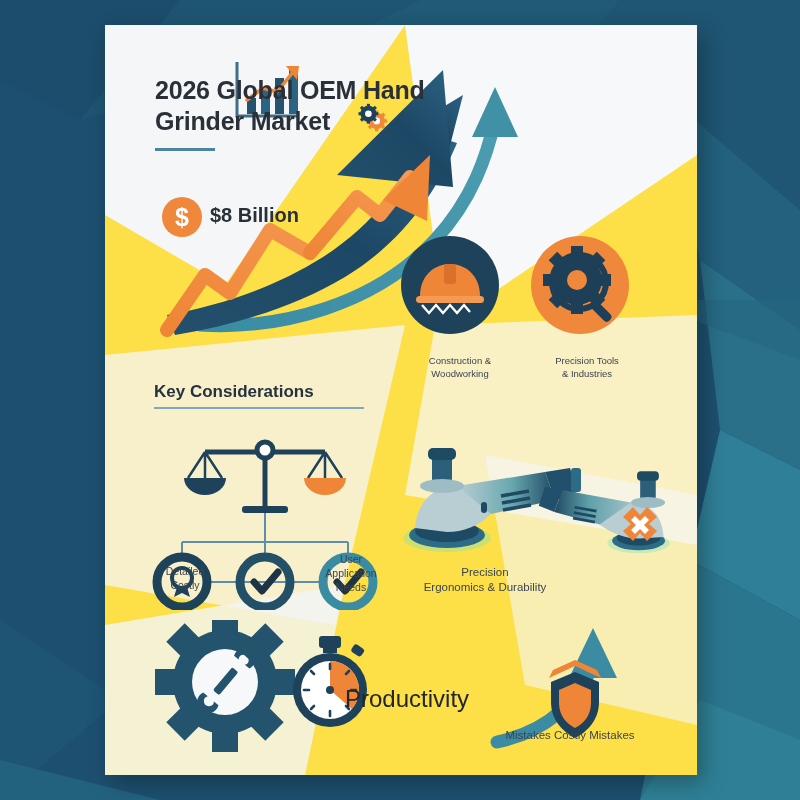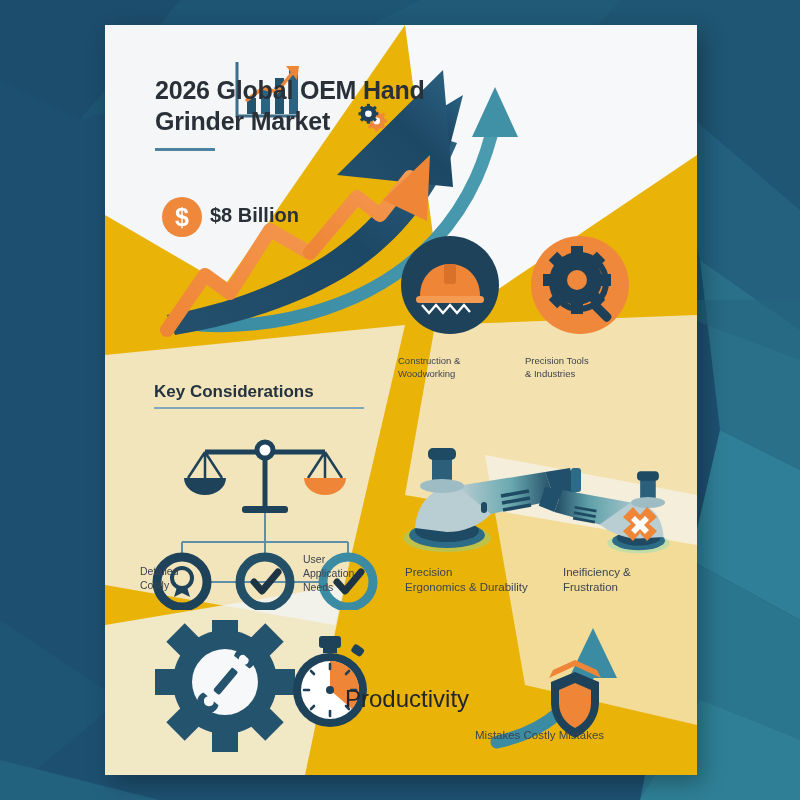--- a/index.html
+++ b/index.html
@@ -7,21 +7,21 @@
     width:800px;height:800px;overflow:hidden;
     font-family:"Liberation Sans","DejaVu Sans",sans-serif;
     background:#1d5070;
   }
   #stage{position:relative;width:800px;height:800px;}
   #bgsvg{position:absolute;inset:0;width:800px;height:800px;}
 
   
   #card{
     position:absolute;left:105px;top:25px;width:592px;height:750px;
-    background:#eab308;
+    background:#fde047;
     box-shadow:6px 8px 22px rgba(0,0,0,.30);
     overflow:hidden;
   }
   #cardfx{position:absolute;inset:0;width:592px;height:750px;}
 
   
   .title{
     position:absolute;left:50px;top:50px;width:360px;
     font-size:25px;line-height:1.22;font-weight:bold;color:#2a3038;
     letter-spacing:-.2px;
@@ -37,21 +37,21 @@
     position:absolute;left:105px;top:179px;font-size:20px;font-weight:bold;color:#2a3038;text-align:center;
   }
 
   .sec-head{
     position:absolute;left:49px;top:357px;width:280px;
     font-size:17px;font-weight:bold;color:#243240;
   }
   .sec-rule{position:absolute;left:49px;top:382px;width:210px;height:2px;background:#7fa8bd;}
 
   .cap{
-    position:absolute;color:#3d4450;
+    position:absolute;text-align:center;color:#3d4450;
     font-size:10.5px;line-height:1.32;
   }
   .cap.sm{font-size:9.5px;}
   .cap.md{font-size:11.5px;}
   .productivity{
     position:absolute;left:240px;top:660px;
     font-size:24px;font-weight:normal;color:#21262e;
   }
 </style>
 </head>
@@ -321,24 +321,20 @@
       <g transform="translate(245,100)">
         <path d="M -17,-23 l 10,-10 l 7,8 l 7,-8 l 10,10 l -8,7 l 8,7 l -10,10 l -7,-8 l -7,8 l -10,-10 l 8,-7 Z" fill="#ef8536"></path>
         <path d="M -9,-20 l 4,-4 l 5,5 l 5,-5 l 4,4 l -5,5 l 5,5 l -4,4 l -5,-5 l -5,5 l -4,-4 l 5,-5 Z" fill="#ffffff"></path>
       </g>
     </svg>
 
     <div class="cap md" style="left:300px;top:540px;width:160px">
       <div>Precision</div>
       <div>Ergonomics &amp; Durability</div>
     </div>
-    <div class="cap md" style="left:458px;top:540px;width:120px">
-      <div>Ineificiency &amp;</div>
-      <div>Frustration</div>
-    </div>
 
     <svg style="position:absolute;left:20px;top:595px;width:560px;height:150px" viewBox="0 0 560 150">
 
       <g fill="#24536e" transform="translate(100,62)">
         <g>
           <circle cx="0" cy="0" r="52"></circle>
           <rect x="-13" y="-70" width="26" height="26"></rect>
             <rect x="-13" y="44" width="26" height="26"></rect>
           <rect x="-70" y="-13" width="26" height="26"></rect>
             <rect x="44" y="-13" width="26" height="26"></rect>

